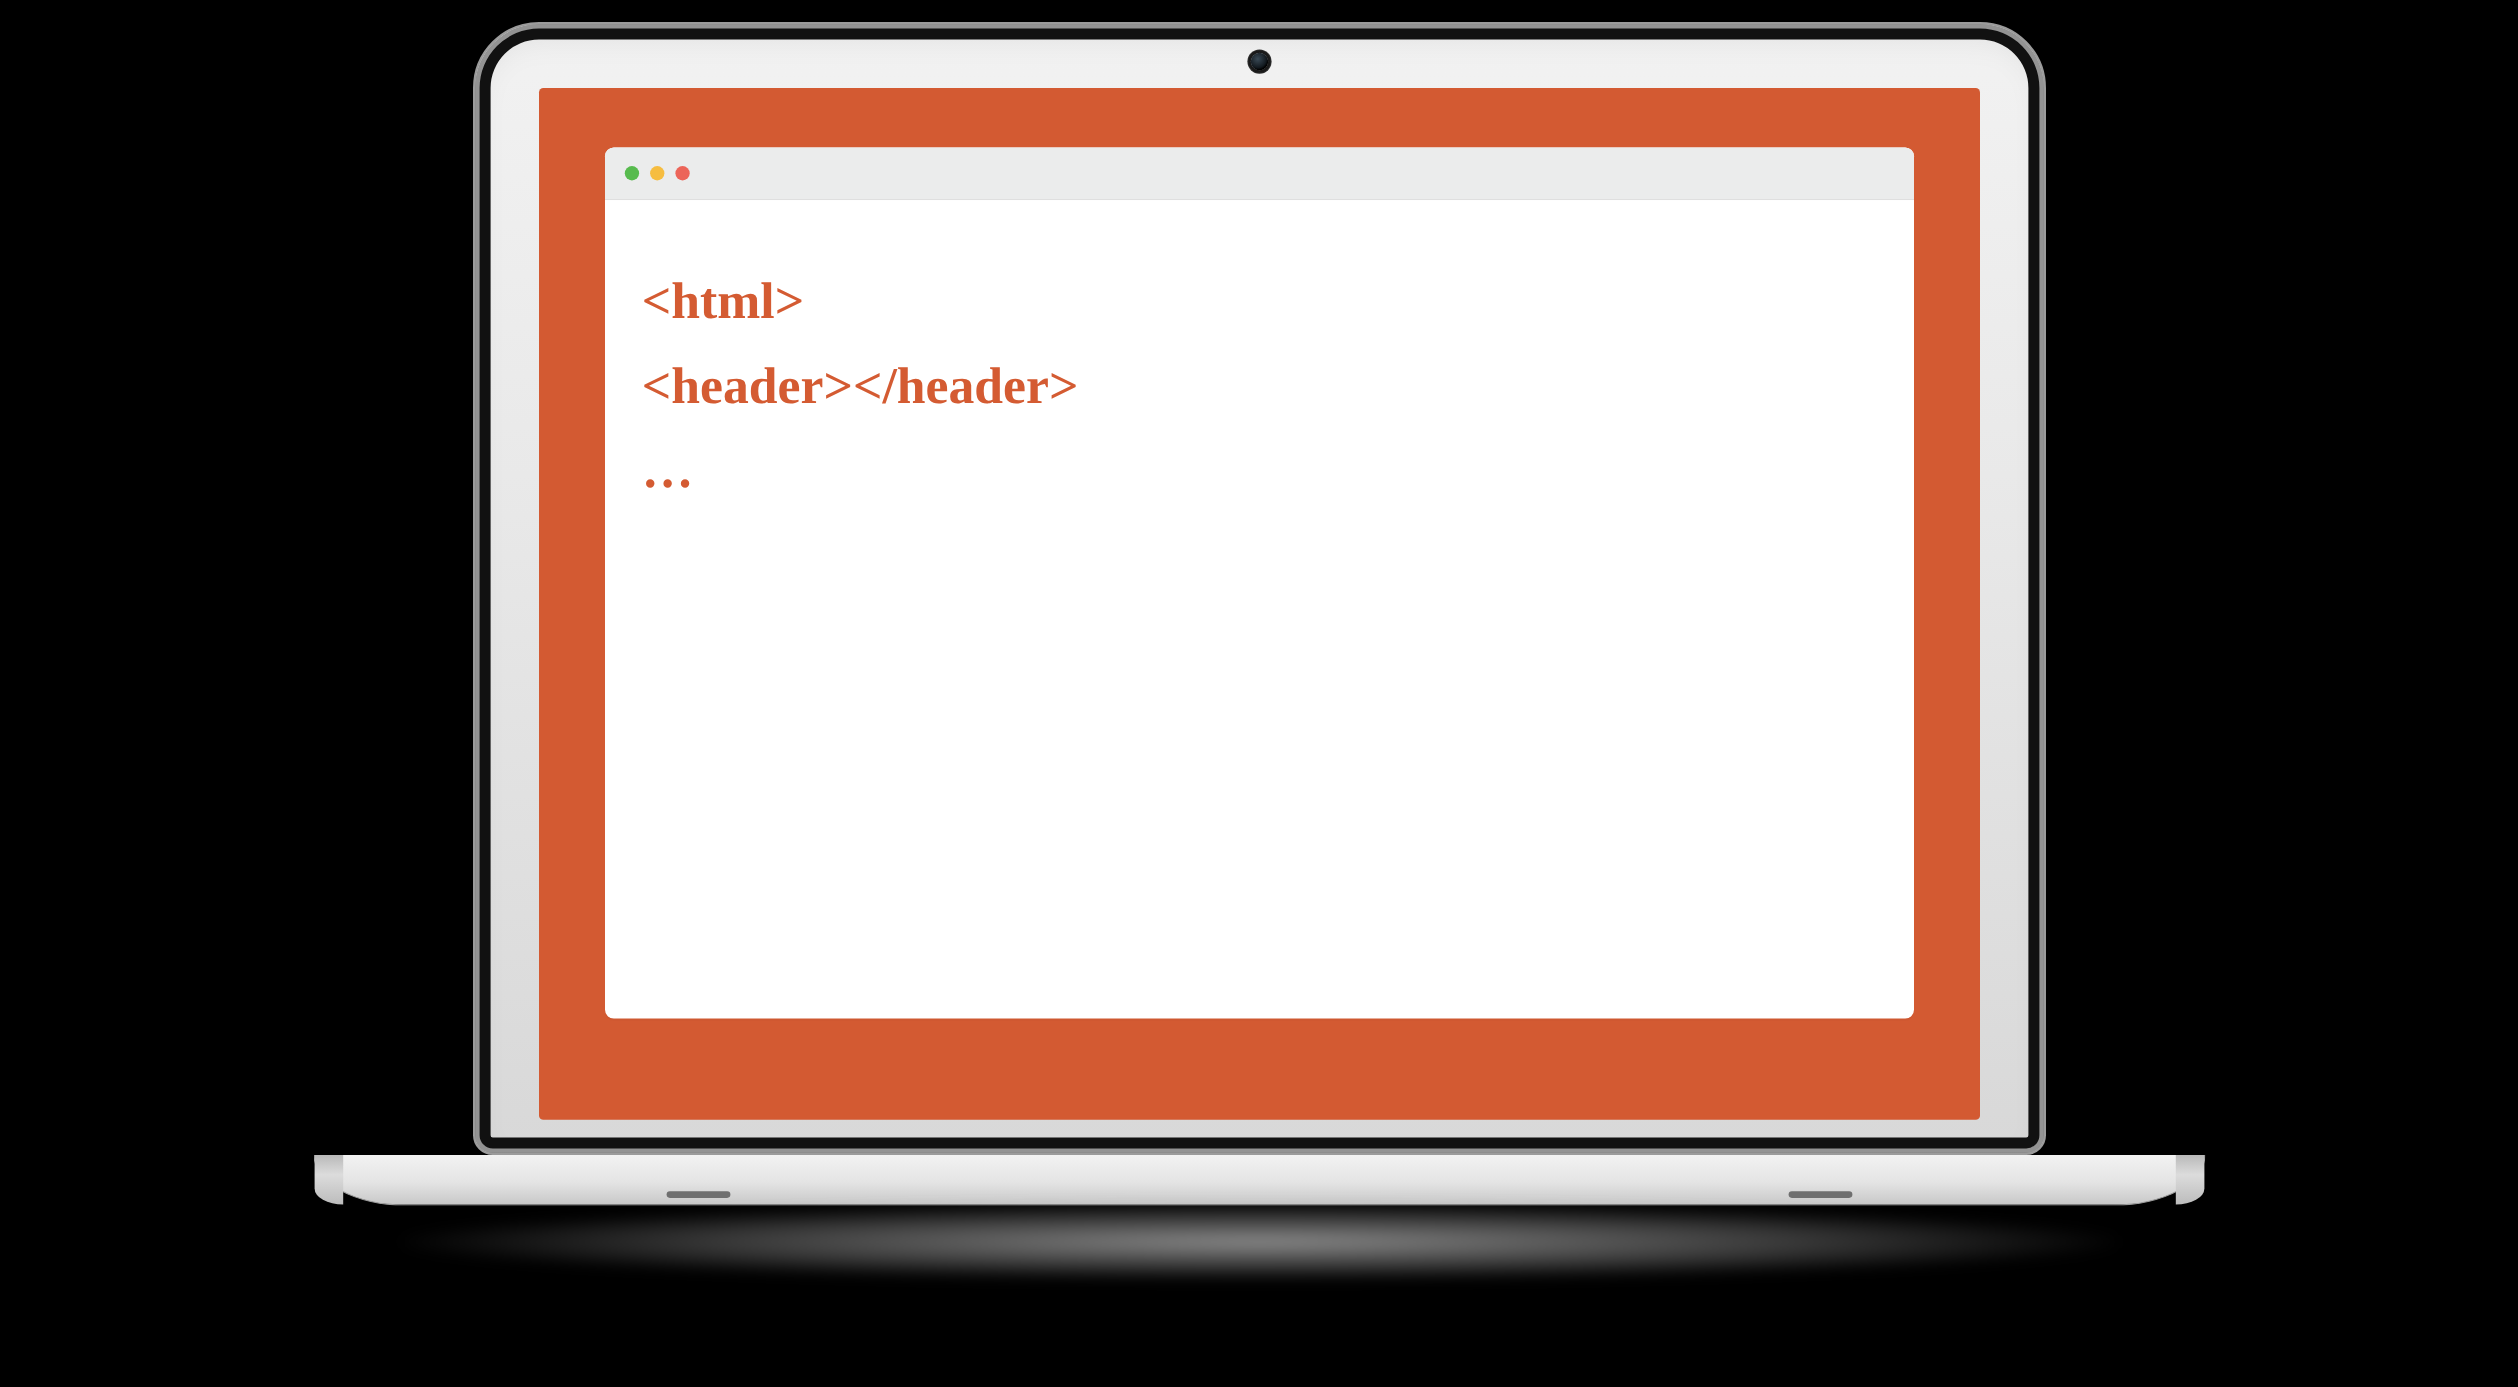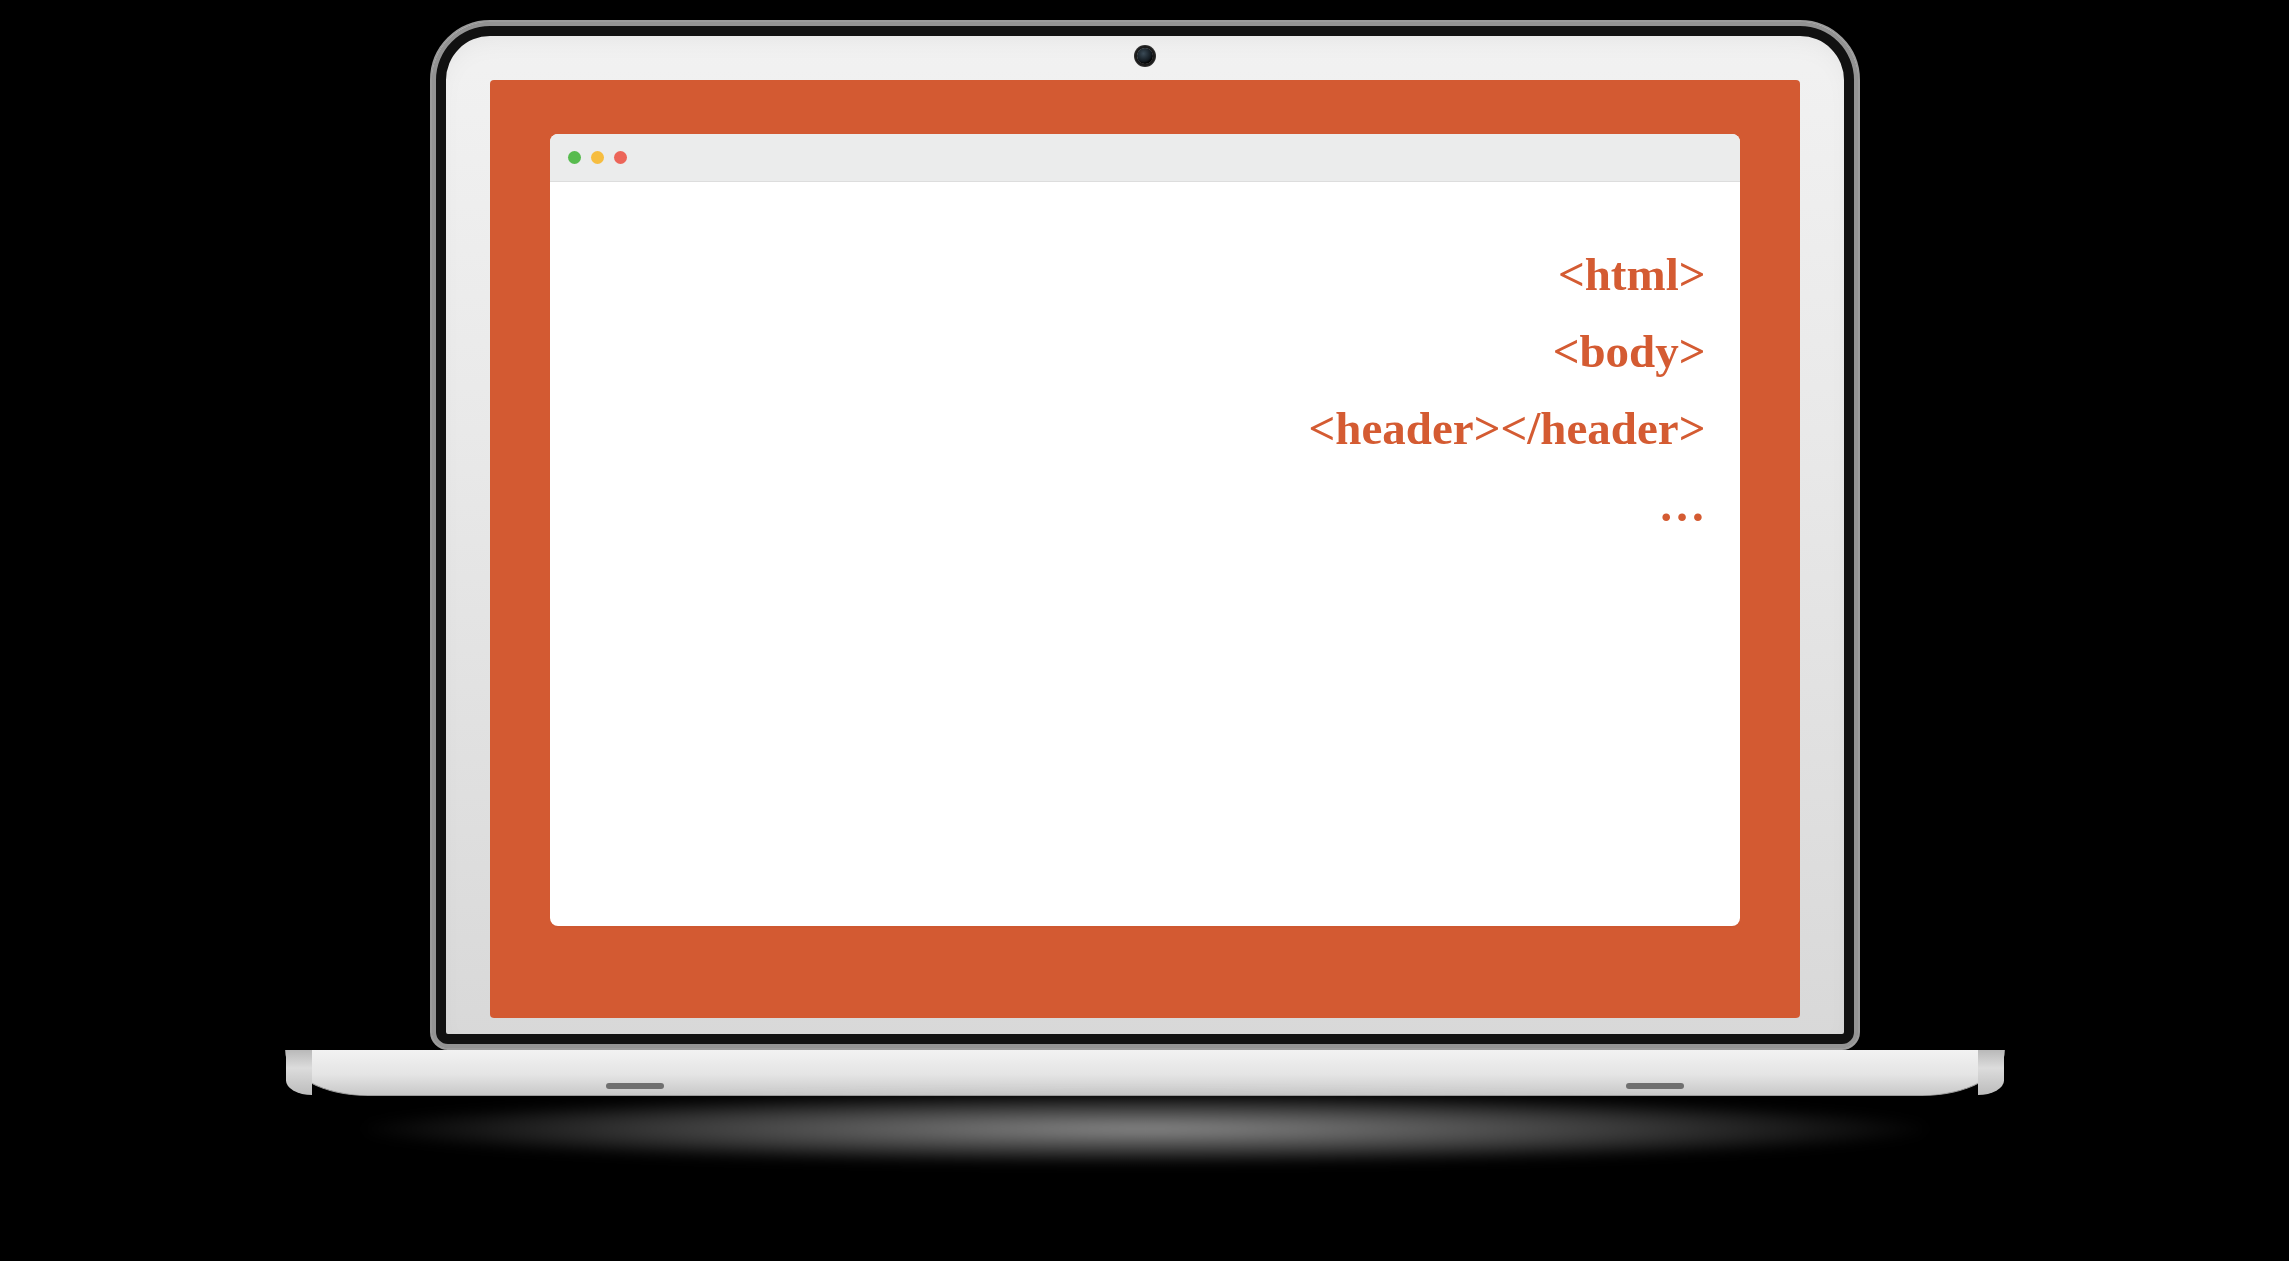--- a/index.html
+++ b/index.html
@@ -10,21 +10,20 @@
       display: flex;
       align-items: flex-start;
       justify-content: center;
       overflow: hidden;
       font-family: Georgia, 'Times New Roman', serif;
     }
     .laptop-wrap {
       position: relative;
       width: 1720px;
       margin-top: 20px;
-      text-align: right;
     }
     .laptop-body {
       position: relative;
       width: 1430px;
       height: 1030px;
       margin: 0 auto;
       background: linear-gradient(180deg, #f2f2f2 0%, #e9e9e9 40%, #d8d8d8 100%);
       border: 2px solid #9b9b9b;
       border-radius: 60px 60px 18px 18px;
       box-shadow:
@@ -136,21 +135,20 @@
     <div class="camera"></div>
     <div class="screen">
       <div class="browser-window">
         <div class="titlebar">
           <div class="traffic-dot dot-red"></div>
           <div class="traffic-dot dot-yellow"></div>
           <div class="traffic-dot dot-green"></div>
         </div>
         <div class="content">
           <div class="code-line">&lt;html&gt;</div>
-          <div class="code-line">&lt;body&gt;</div>
           <div class="code-line">&lt;header&gt;&lt;/header&gt;</div>
           <div class="code-line">…</div>
         </div>
       </div>
     </div>
   </div>
   <div class="laptop-base">
     <div class="base-edge-left"></div>
     <div class="base-edge-right"></div>
     <div class="foot left"></div>

